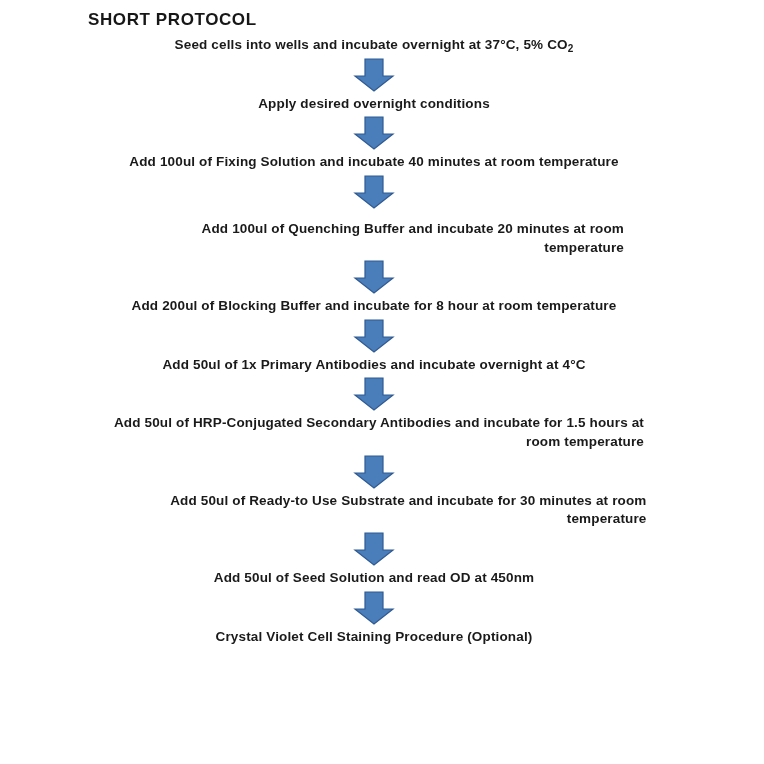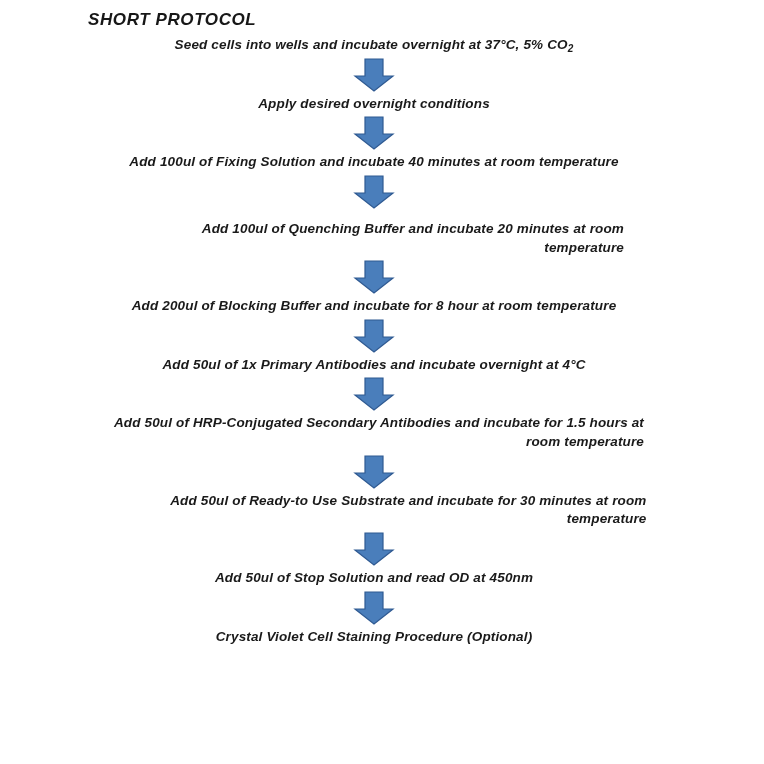--- a/index.html
+++ b/index.html
@@ -13,21 +13,20 @@
     font-family: "Liberation Sans", sans-serif;
     color: #1a1a1a;
     overflow: hidden;
   }
   .page {
     position: relative;
     width: 748px;
     height: 764px;
     box-sizing: border-box;
     padding: 6px 30px 0 30px;
-    font-style: italic;
   }
   .title {
     font-size: 17px;
     font-weight: bold;
     letter-spacing: 0.6px;
     color: #171717;
     margin: 4px 0 6px 58px;
   }
   .flow {
     display: flex;
@@ -134,21 +133,21 @@
     <div class="step" style="max-width:545px;">
       <span>Add 50ul of Ready-to Use Substrate and incubate for 30 minutes at room temperature</span>
     </div>
     <div class="arrow-wrap">
       <svg class="arrow" width="44" height="36" viewBox="0 0 44 36">
         <polygon points="13,2 31,2 31,19 41,19 22,34 3,19 13,19" fill="#4a7ebb" stroke="#2f5a92" stroke-width="1.2"></polygon>
       </svg>
     </div>
 
     <div class="step">
-      <span>Add 50ul of Stop Solution and read OD at 450nm</span>
+      <span>Add 50ul of Seed Solution and read OD at 450nm</span>
     </div>
     <div class="arrow-wrap">
       <svg class="arrow" width="44" height="36" viewBox="0 0 44 36">
         <polygon points="13,2 31,2 31,19 41,19 22,34 3,19 13,19" fill="#4a7ebb" stroke="#2f5a92" stroke-width="1.2"></polygon>
       </svg>
     </div>
 
     <div class="step">
       <span>Crystal Violet Cell Staining Procedure (Optional)</span>
     </div>

